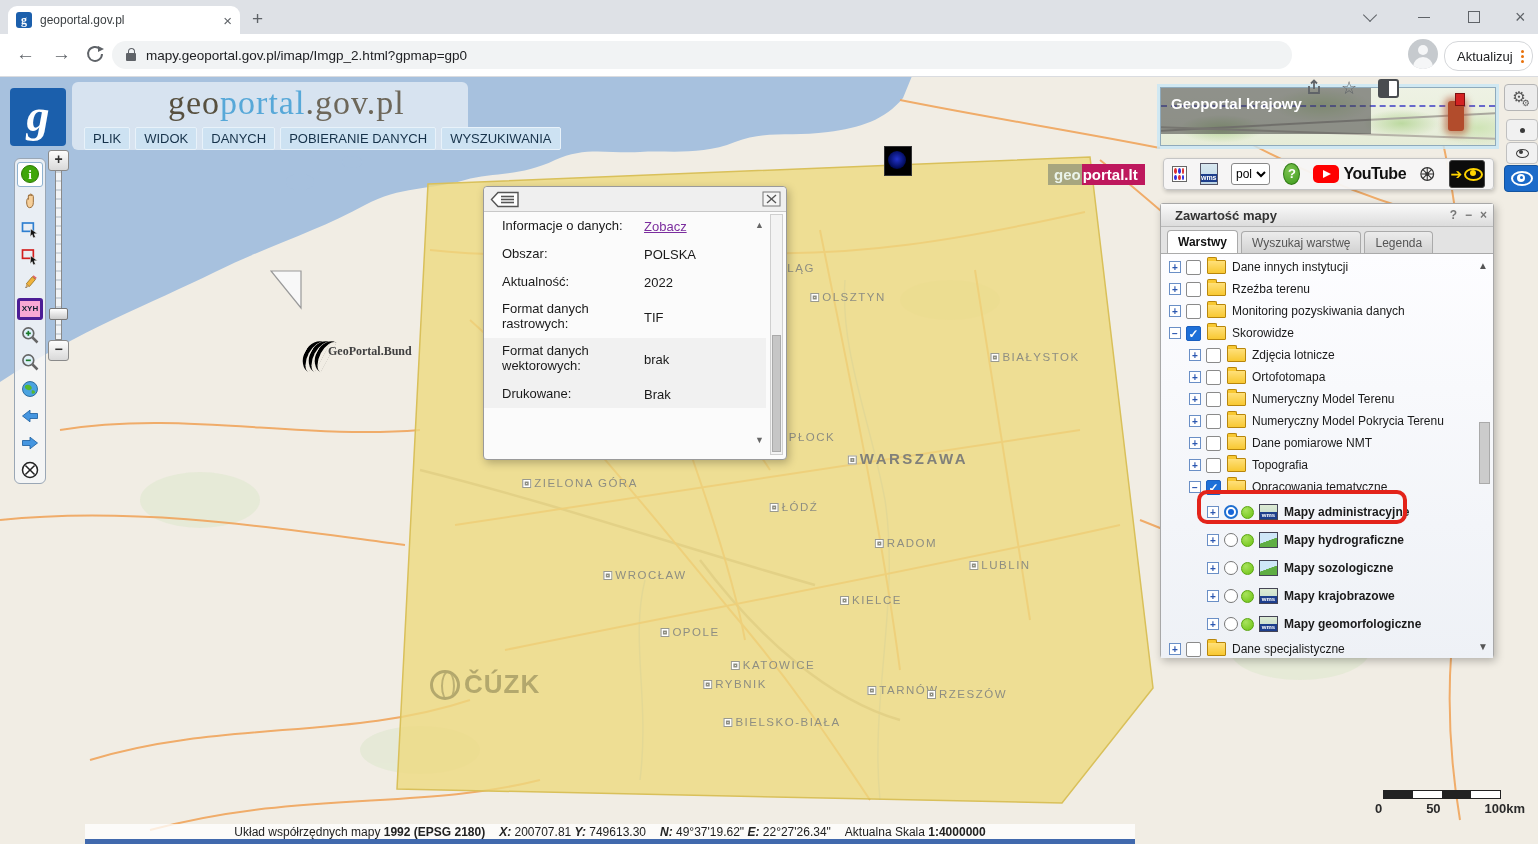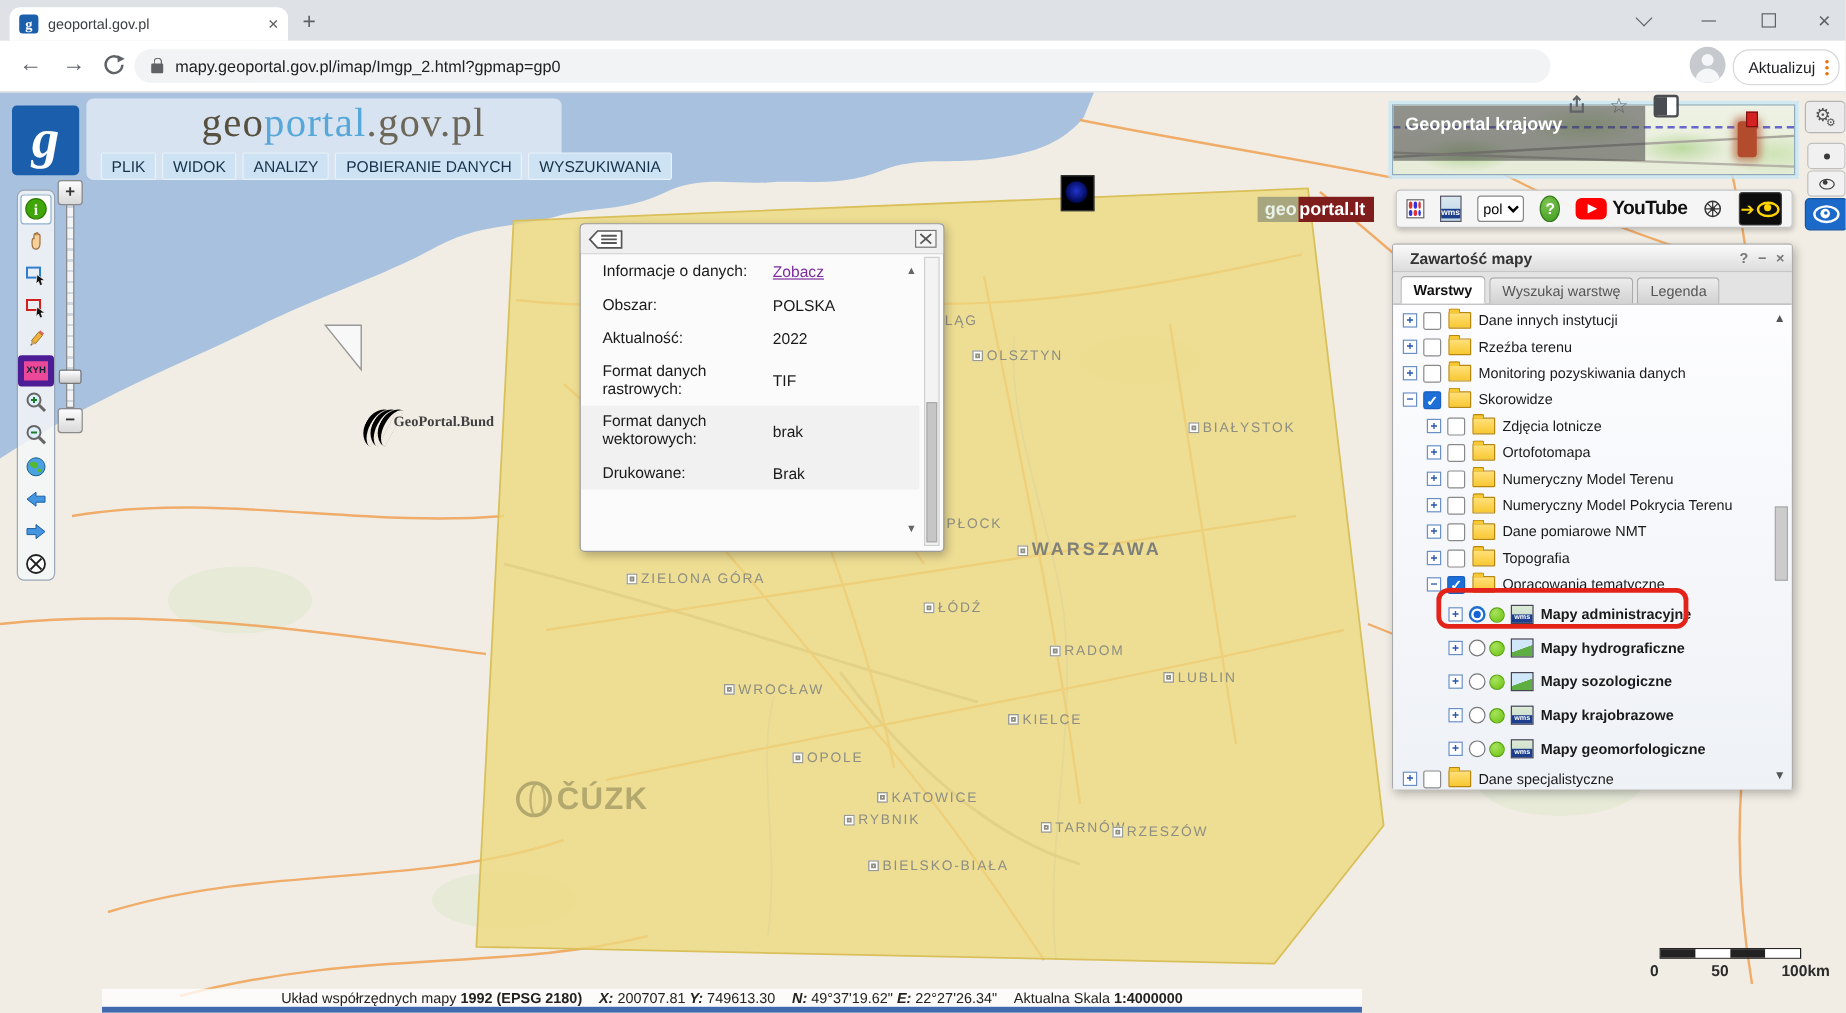--- a/index.html
+++ b/index.html
@@ -44,27 +44,27 @@
   .city:before{content:"";display:inline-block;width:7px;height:7px;border:1px solid #9a9a8e;background:#fff;margin-right:3px;vertical-align:-1px;
                box-shadow:inset 0 0 0 1.5px #fff, inset 0 0 0 3px #8e8e82}
   .city.big{font-size:15px;letter-spacing:2.5px;color:#80807a;font-weight:bold}
   #wm-bund{position:absolute;left:300px;top:336px;display:flex;align-items:center;z-index:1}
   #wm-bund .stripes{position:relative;width:26px;height:30px;margin-right:2px}
   #wm-bund .stripes i{position:absolute;width:34px;height:9px;border-radius:50% 50% 0 0/100% 100% 0 0;border-top:4px solid;transform:rotate(-62deg)}
   #wm-bund .s1{border-color:#111;left:-6px;top:12px}
   #wm-bund .s2{border-color:#d40000;left:0px;top:12px}
   #wm-bund .s3{border-color:#f7c800;left:6px;top:12px}
   #wm-bund .txt{font:bold 12px "Liberation Serif",serif;color:#404040}
-  #wm-cuzk{position:absolute;left:430px;top:650px;display:flex;align-items:flex-end;color:rgba(148,138,88,.65);z-index:1}
+  #wm-cuzk{position:absolute;left:430px;top:669px;display:flex;align-items:flex-end;color:rgba(148,138,88,.65);z-index:1}
   #wm-cuzk .globe{width:24px;height:24px;border:3px solid rgba(148,138,88,.65);border-radius:50%;margin-right:4px;position:relative;overflow:hidden}
   #wm-cuzk .globe:before{content:"";position:absolute;left:8px;top:-2px;width:10px;height:26px;border:2px solid rgba(148,138,88,.55);border-radius:50%}
   #wm-cuzk .txt{font:bold 26px "Liberation Sans",sans-serif;letter-spacing:1px}
   #wm-lt{position:absolute;left:1048px;top:164px;display:flex;z-index:1;font:bold 15px "Liberation Sans",sans-serif}
   #wm-lt .p1{background:rgba(110,120,110,.55);color:#eaf3ea;padding:2px 1px 2px 6px}
-  #wm-lt .p2{background:#7f1d1d;color:#fff;padding:2px 7px 2px 1px}
+  #wm-lt .p2{background:#be185d;color:#fff;padding:2px 7px 2px 1px}
   #map-marker{position:absolute;left:884px;top:146px;width:26px;height:28px;background:#000;border:1px solid #333;z-index:1}
   #map-marker:before{content:"";position:absolute;left:3px;top:4px;width:18px;height:18px;border-radius:50%;
                      background:radial-gradient(circle at 50% 45%,#2233cc 0%,#000a55 70%)}
 
   
   #sitehdr-bg{position:absolute;left:72px;top:82px;width:396px;height:68px;background:rgba(255,255,255,.55);border-radius:6px;z-index:3}
   #glogo{position:absolute;left:10px;top:88px;width:56px;height:58px;background:#1b5fac;border-radius:4px;z-index:4;
          color:#fff;text-align:center;font:bold italic 46px/56px "Liberation Serif",serif}
   #gptitle{position:absolute;left:168px;top:84px;z-index:4;font:34px "Liberation Serif",serif;letter-spacing:1px}
   #gptitle .geo{color:#57503f}
@@ -331,21 +331,21 @@
 </div>
 
 <div id="sitehdr-bg"></div>
 <div id="glogo">g</div>
 <div id="gptitle">
   <span class="geo">geo</span><span class="portal">portal</span><span class="suffix">.gov.pl</span>
 </div>
 <div id="menubar">
   <span class="menubtn">PLIK</span>
   <span class="menubtn">WIDOK</span>
-  <span class="menubtn">ANALIZY</span>
+  <span class="menubtn">DANYCH</span>
   <span class="menubtn">POBIERANIE DANYCH</span>
   <span class="menubtn">WYSZUKIWANIA</span>
 </div>
 
 <div id="ltool">
   <div class="tool active">
     <svg width="20" height="20" viewBox="0 0 20 20">
         <circle cx="10" cy="10" r="8.5" fill="#3fa60a" stroke="#2d7a06"></circle>
         <text x="10" y="15" text-anchor="middle" fill="#fff" font-size="13" font-weight="bold" font-family="Liberation Serif,serif">i</text>
       </svg>
@@ -371,21 +371,21 @@
     <svg width="20" height="20" viewBox="0 0 24 24">
         <g transform="rotate(40 12 12)">
           <rect x="10" y="3" width="5" height="2.5" fill="#e06666"></rect>
           <rect x="10" y="5.5" width="5" height="11" fill="#f0b23c" stroke="#8a6a1a" stroke-width=".8"></rect>
           <polygon points="10,16.5 15,16.5 12.5,21" fill="#caa26a"></polygon>
           <polygon points="11.7,19.5 13.3,19.5 12.5,21" fill="#333"></polygon>
         </g>
       </svg>
   </div>
   <div class="tool">
-    <span style="background:#ec4899;border:5px solid #4c1d95;border-radius:3px;font:bold 8px/14px 'Liberation Sans',sans-serif;color:#123;padding:1px 2px">XYH</span>
+    <span style="background:#f9a8d4;border:3px solid #4c1d95;border-radius:3px;font:bold 8px/14px 'Liberation Sans',sans-serif;color:#123;padding:1px 2px">XYH</span>
   </div>
   <div class="tool">
     <svg width="20" height="20" viewBox="0 0 24 24">
         <circle cx="10" cy="10" r="6.5" fill="#dff0fa" stroke="#666" stroke-width="2"></circle>
         <line x1="15" y1="15" x2="21" y2="21" stroke="#666" stroke-width="3"></line>
         <line x1="7" y1="10" x2="13" y2="10" stroke="#1a7a2a" stroke-width="2"></line>
         <line x1="10" y1="7" x2="10" y2="13" stroke="#1a7a2a" stroke-width="2"></line>
       </svg>
   </div>
   <div class="tool">

